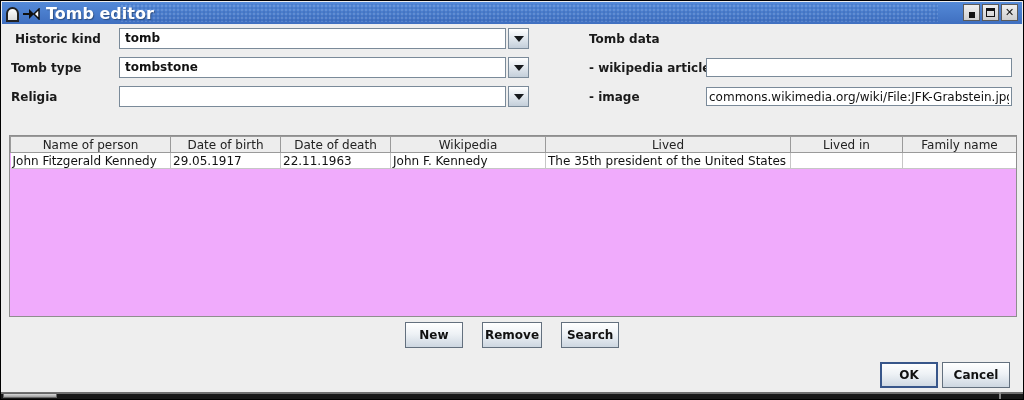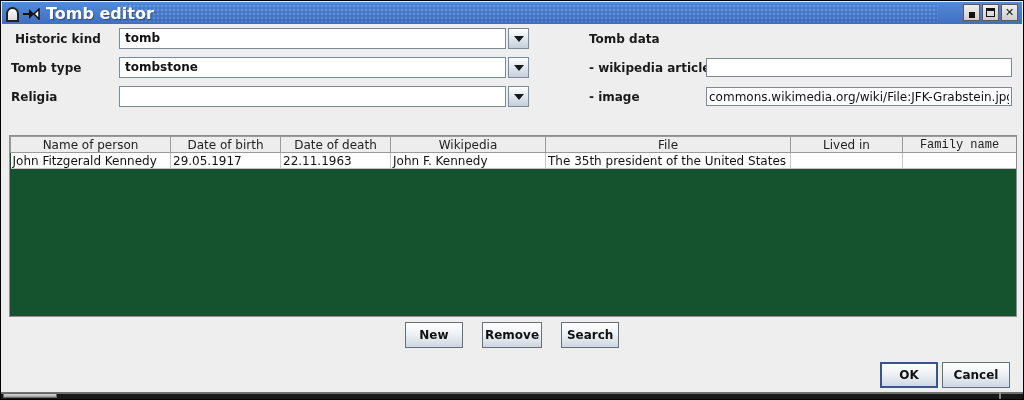--- a/index.html
+++ b/index.html
@@ -78,21 +78,21 @@
     position:absolute; left:705px; width:306px; height:19px;
     background:#fff; border:1px solid #7a8a99;
     font-family:"DejaVu Sans", sans-serif; font-size:12px; color:#111;
     padding:0 2px; outline:none;
   }
   .tfield.scrolled { text-align:right; }
 
   
   .scrollpane {
     position:absolute; left:8px; top:134px; width:1008px; height:182px;
-    background:#14532d; border:1px solid #8e8e8e; overflow:hidden;
+    background:#f0abfc; border:1px solid #8e8e8e; overflow:hidden;
   }
   table.grid { border-collapse:collapse; table-layout:fixed; width:1006px; font-size:12px; }
   table.grid th {
     background:#ededed; border:1px solid #9a9a9a;
     font-weight:normal; color:#222; height:16px; text-align:center;
     overflow:hidden; white-space:nowrap; padding:0 2px;
   }
   table.grid td {
     border-right:1px solid #c6c6c6; border-bottom:1px solid #c6c6c6;
     color:#111; height:16px; text-align:left; padding:0 2px;
@@ -182,23 +182,23 @@
   <input class="tfield scrolled" style="top: 86px;" value="commons.wikimedia.org/wiki/File:JFK-Grabstein.jpg">
 
   <div class="scrollpane">
     <table class="grid">
       <thead>
           <tr>
             <th style="width: 160px;">Name of person</th>
             <th style="width: 110px;">Date of birth</th>
             <th style="width: 110px;">Date of death</th>
             <th style="width: 155px;">Wikipedia</th>
-            <th style="width: 245px;">File</th>
+            <th style="width: 245px;">Lived</th>
             <th style="width: 112px;">Lived in</th>
-            <th style="width: 114px; font-family: Liberation Mono, monospace;">Family name</th>
+            <th style="width: 114px;">Family name</th>
           </tr>
         </thead>
       <tbody>
           <tr>
             <td>John Fitzgerald Kennedy</td>
             <td>29.05.1917</td>
             <td>22.11.1963</td>
             <td>John F. Kennedy</td>
             <td>The 35th president of the United States</td>
             <td></td>

